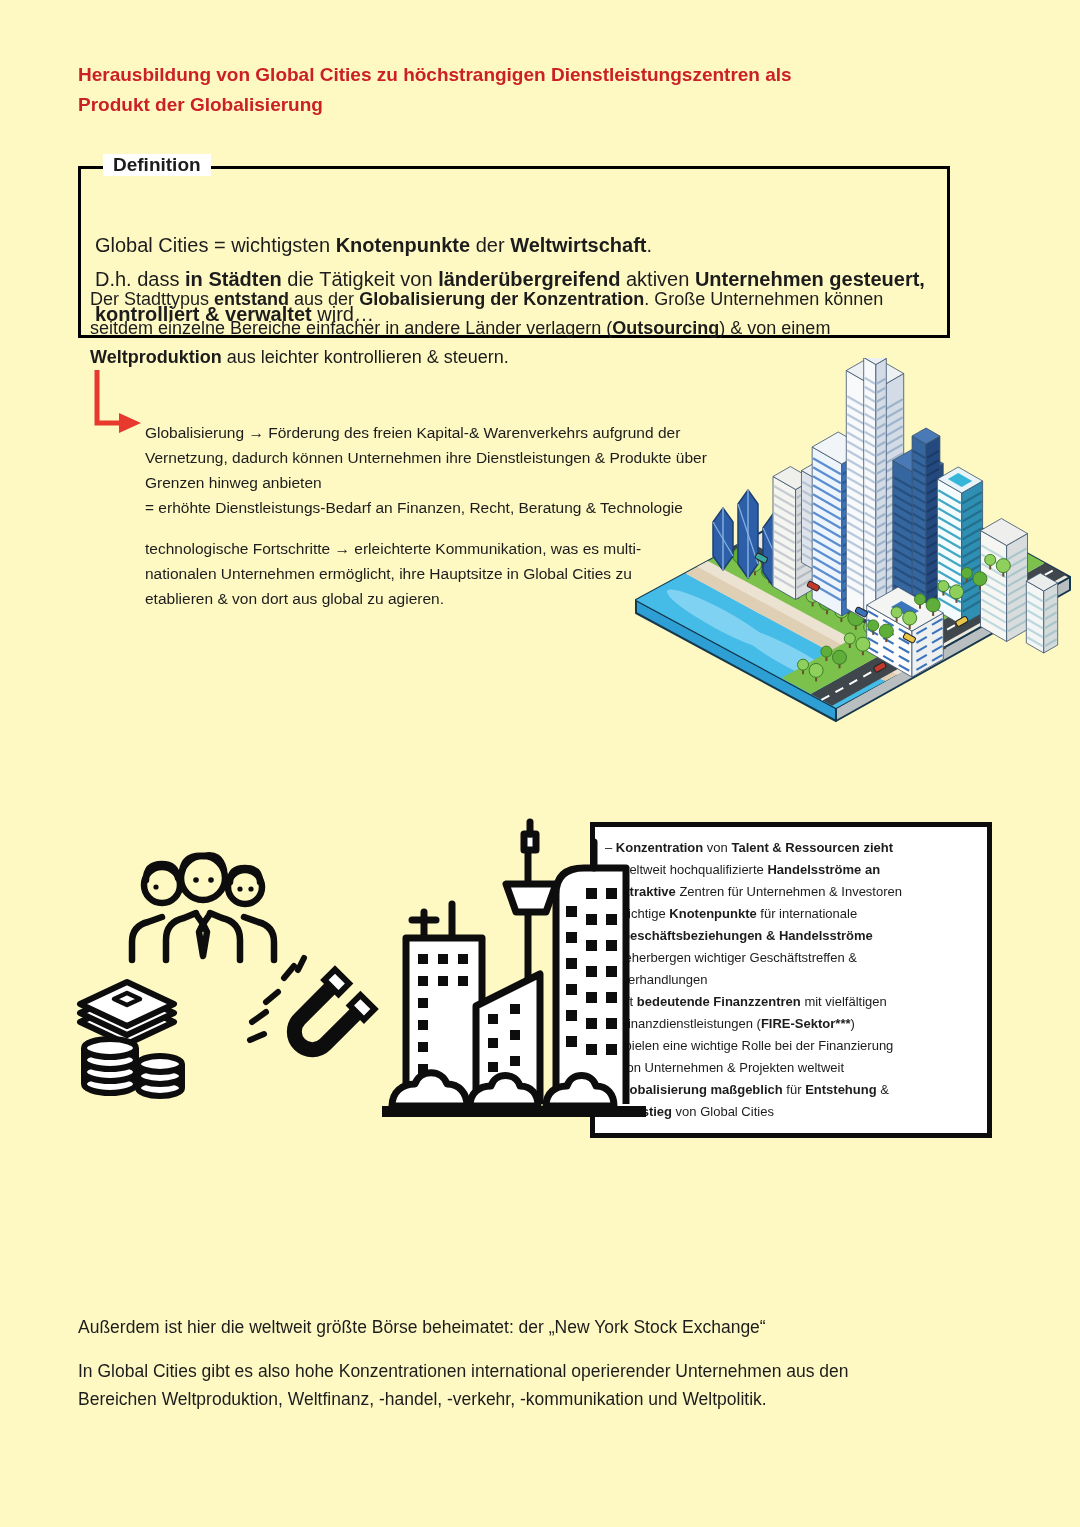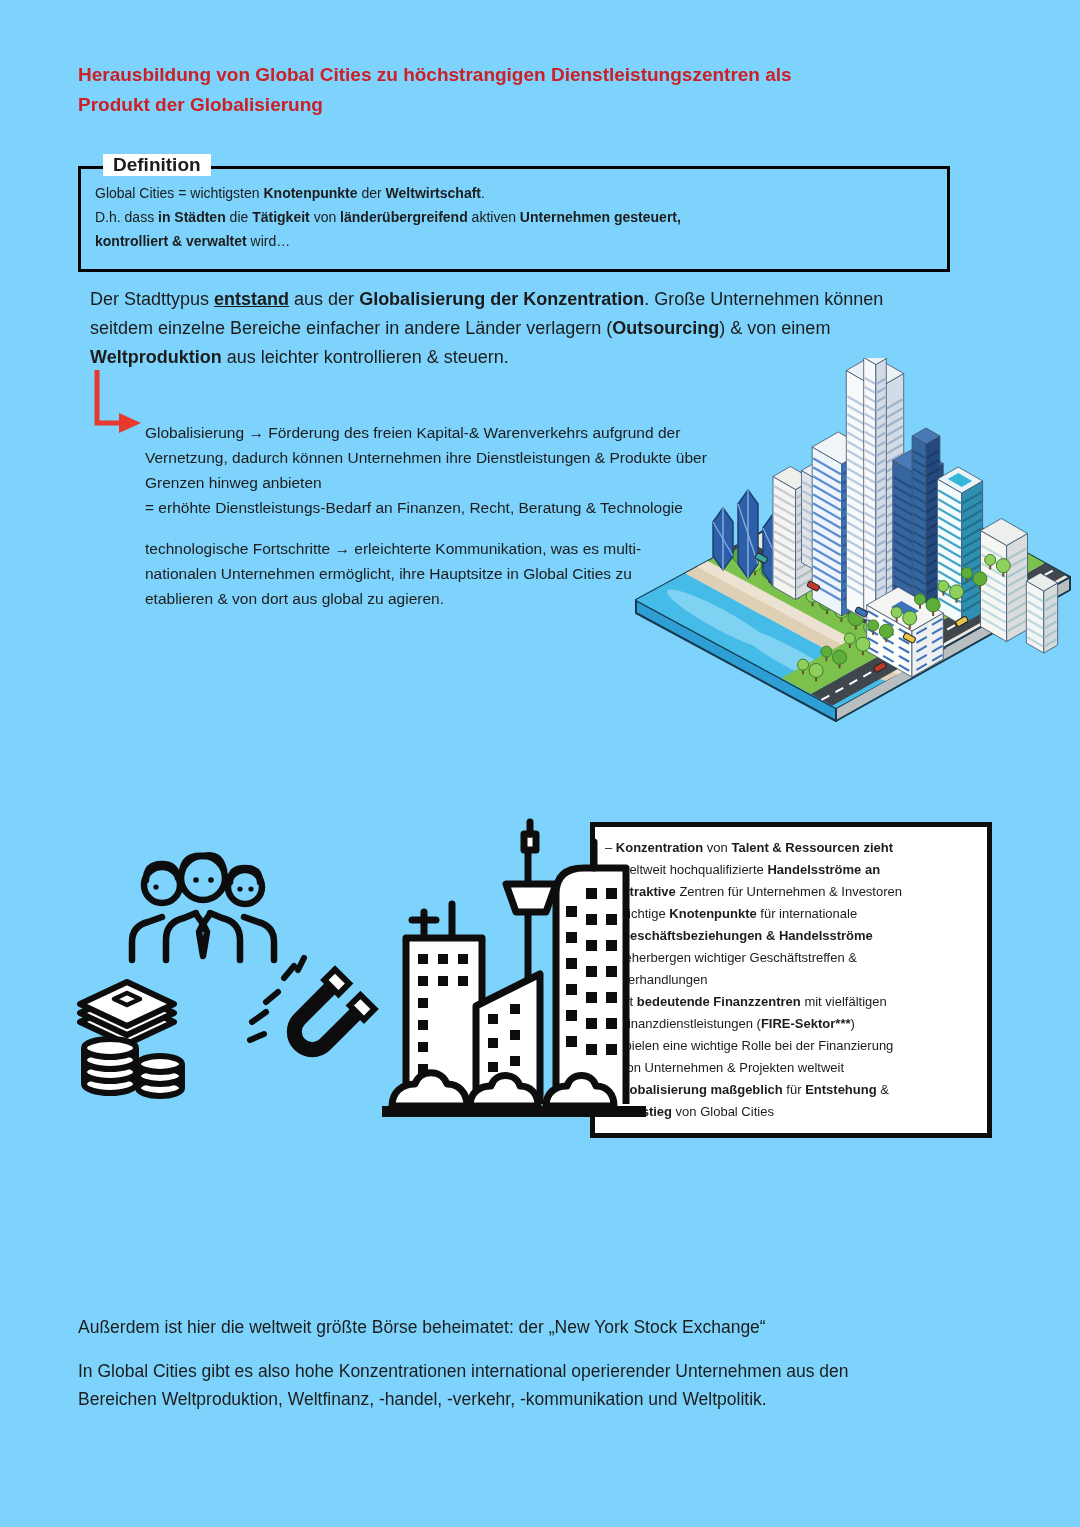--- a/index.html
+++ b/index.html
@@ -1,23 +1,23 @@
 <!DOCTYPE html>
 <html><head>
 <meta charset="utf-8">
 <style>
   html,body{margin:0;padding:0;background:#fff;}
-  .page{position:relative;width:1080px;height:1527px;margin:0 auto;background:#7dd3fc;overflow:hidden;
+  .page{position:relative;width:1080px;height:1527px;margin:0 auto;background:#fef9c3;overflow:hidden;
         font-family:"Liberation Sans","DejaVu Sans",sans-serif;color:#1c1c1c;}
   .abs{position:absolute;}
   .rich{white-space:pre-wrap;}
   .heading{left:78px;top:60px;width:880px;font-size:19px;line-height:1.6;font-weight:700;white-space:pre-line;}
-  .defbox{left:78px;top:166px;width:872px;border:3.5px solid #000;padding:12px 14px 16px 14px;box-sizing:border-box;}
+  .defbox{left:78px;top:166px;width:872px;border:3.5px solid #000;padding:12px 14px 4px 14px;box-sizing:border-box;}
   .defbox-label{position:absolute;top:-15px;left:22px;background:#fff;padding:0 10px;font-weight:700;font-size:19px;}
-  .defbox-content{font-size:14px;line-height:1.72;}
+  .defbox-content{font-size:20px;line-height:1.72;margin-top:47px;}
   .intro{left:90px;top:285px;width:910px;font-size:18px;line-height:1.62;}
   .note{font-size:15.5px;line-height:1.62;}
   .note1{left:145px;top:420px;width:610px;}
   .note2{left:145px;top:536px;width:570px;}
   .benefits{left:590px;top:822px;width:402px;min-height:300px;border:5px solid #0d0d0d;box-sizing:border-box;
             padding:10px 12px 10px 10px;background:#fff;z-index:1;}
   .benefits ul{margin:0;padding:0;list-style:none;}
   .benefits li{font-size:13px;line-height:22px;padding-left:15px;text-indent:-15px;white-space:pre-wrap;}
   .footer-p{left:78px;width:950px;font-size:17.5px;line-height:1.58;}
   .fp1{top:1218px;} .fp2{top:1314px;} .fp3{top:1358px;}
@@ -28,25 +28,25 @@
 <body>
 
 <div class="page">
 
   <div class="abs heading" style="color:#cb2026;">Herausbildung von Global Cities zu höchstrangigen Dienstleistungszentren als
 Produkt der Globalisierung</div>
 
   <div class="abs defbox">
     <div class="defbox-label">Definition</div>
     <div class="defbox-content rich"><span>Global Cities = wichtigsten </span><span style="font-weight: 700;">Knotenpunkte</span><span> der </span><span style="font-weight: 700;">Weltwirtschaft</span><span>.
-D.h. dass </span><span style="font-weight: 700;">in Städten</span><span> die </span><span style="font-weight: 700;">Tätigkeit</span><span> von </span><span style="font-weight: 700;">länderübergreifend</span><span> aktiven </span><span style="font-weight: 700;">Unternehmen gesteuert,
+D.h. dass </span><span style="font-weight: 700;">in Städten</span><span> die </span><span style="font-weight: 400;">Tätigkeit</span><span> von </span><span style="font-weight: 700;">länderübergreifend</span><span> aktiven </span><span style="font-weight: 700;">Unternehmen gesteuert,
 kontrolliert &amp; verwaltet</span><span> wird…</span></div>
   </div>
 
-  <div class="abs intro rich"><span>Der Stadttypus </span><span style="font-weight: 700; text-decoration: underline;">entstand</span><span> aus der </span><span style="font-weight: 700;">Globalisierung der Konzentration</span><span>. Große Unternehmen können
+  <div class="abs intro rich"><span>Der Stadttypus </span><span style="font-weight: 700;">entstand</span><span> aus der </span><span style="font-weight: 700;">Globalisierung der Konzentration</span><span>. Große Unternehmen können
 seitdem einzelne Bereiche einfacher in andere Länder verlagern (</span><span style="font-weight: 700;">Outsourcing</span><span>) &amp; von einem
 </span><span style="font-weight: 700;">Weltproduktion</span><span> aus leichter kontrollieren &amp; steuern.</span></div>
 
   <svg class="abs icon" style="left:88px;top:366px;" width="62" height="70" viewBox="0 0 62 70">
     <path d="M9,4 V57 H32" fill="none" stroke="#e8392e" stroke-width="5"></path>
     <polygon points="31,47 53,57 31,67" fill="#e8392e"></polygon>
   </svg>
 
   <div class="abs note note2 rich"><span>technologische Fortschritte → erleichterte Kommunikation, was es multi-
 nationalen Unternehmen ermöglicht, ihre Hauptsitze in Global Cities zu

